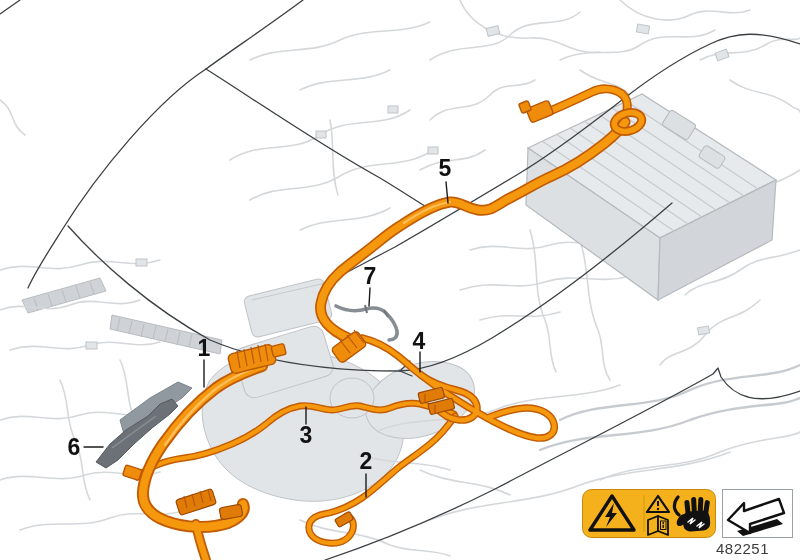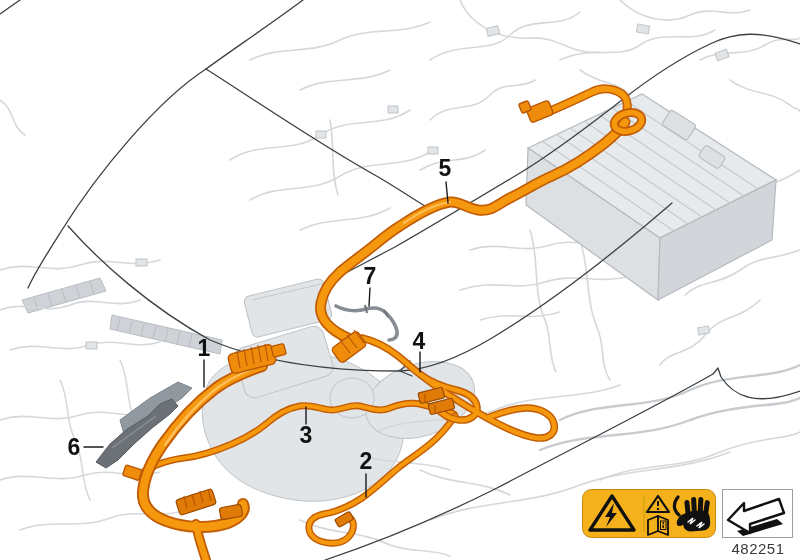--- a/index.html
+++ b/index.html
@@ -4,21 +4,21 @@
 <style>
   html,body{margin:0;padding:0;background:#ffffff;}
   .stage{position:relative;width:800px;height:560px;background:#fff;overflow:hidden;
          font-family:"Liberation Sans", sans-serif;}
   .stage svg.scene{position:absolute;left:0;top:0;}
   .callout{position:absolute;transform:translate(-50%,-50%);font-weight:bold;
            font-size:23px;color:#111;line-height:1;cursor:pointer;user-select:none;}
   .warn-label{position:absolute;left:582px;top:489px;width:134px;height:49px;}
   .arrow-box{position:absolute;left:722px;top:489px;width:71px;height:49px;
              background:#fff;border:1.6px solid #9aa0a4;box-sizing:border-box;}
-  .part-number{position:absolute;left:716px;top:540px;width:84px;text-align:center;
+  .part-number{position:absolute;left:716px;top:540px;width:84px;text-align:left;
                font-size:15px;color:#3c3c3c;letter-spacing:0.5px;}
   
   .co{fill:none;stroke:#C25C04;stroke-linecap:round;stroke-linejoin:round;}
   .cf{fill:none;stroke:#F6980E;stroke-linecap:round;stroke-linejoin:round;}
   .chl{fill:none;stroke:#FFC568;stroke-linecap:round;stroke-linejoin:round;opacity:.85;}
   .bg1{fill:none;stroke:#d5d8db;stroke-width:1.6;stroke-linecap:round;}
   .bg2{fill:none;stroke:#c7cbcf;stroke-width:2.4;stroke-linecap:round;}
   .blk{fill:none;stroke:#3c4043;stroke-width:1.3;stroke-linecap:round;stroke-linejoin:round;}
   .ldr{fill:none;stroke:#1b1b1b;stroke-width:1.4;stroke-linecap:round;}
   .conn{fill:#EF8C0C;stroke:#B85703;stroke-width:1.4;}

